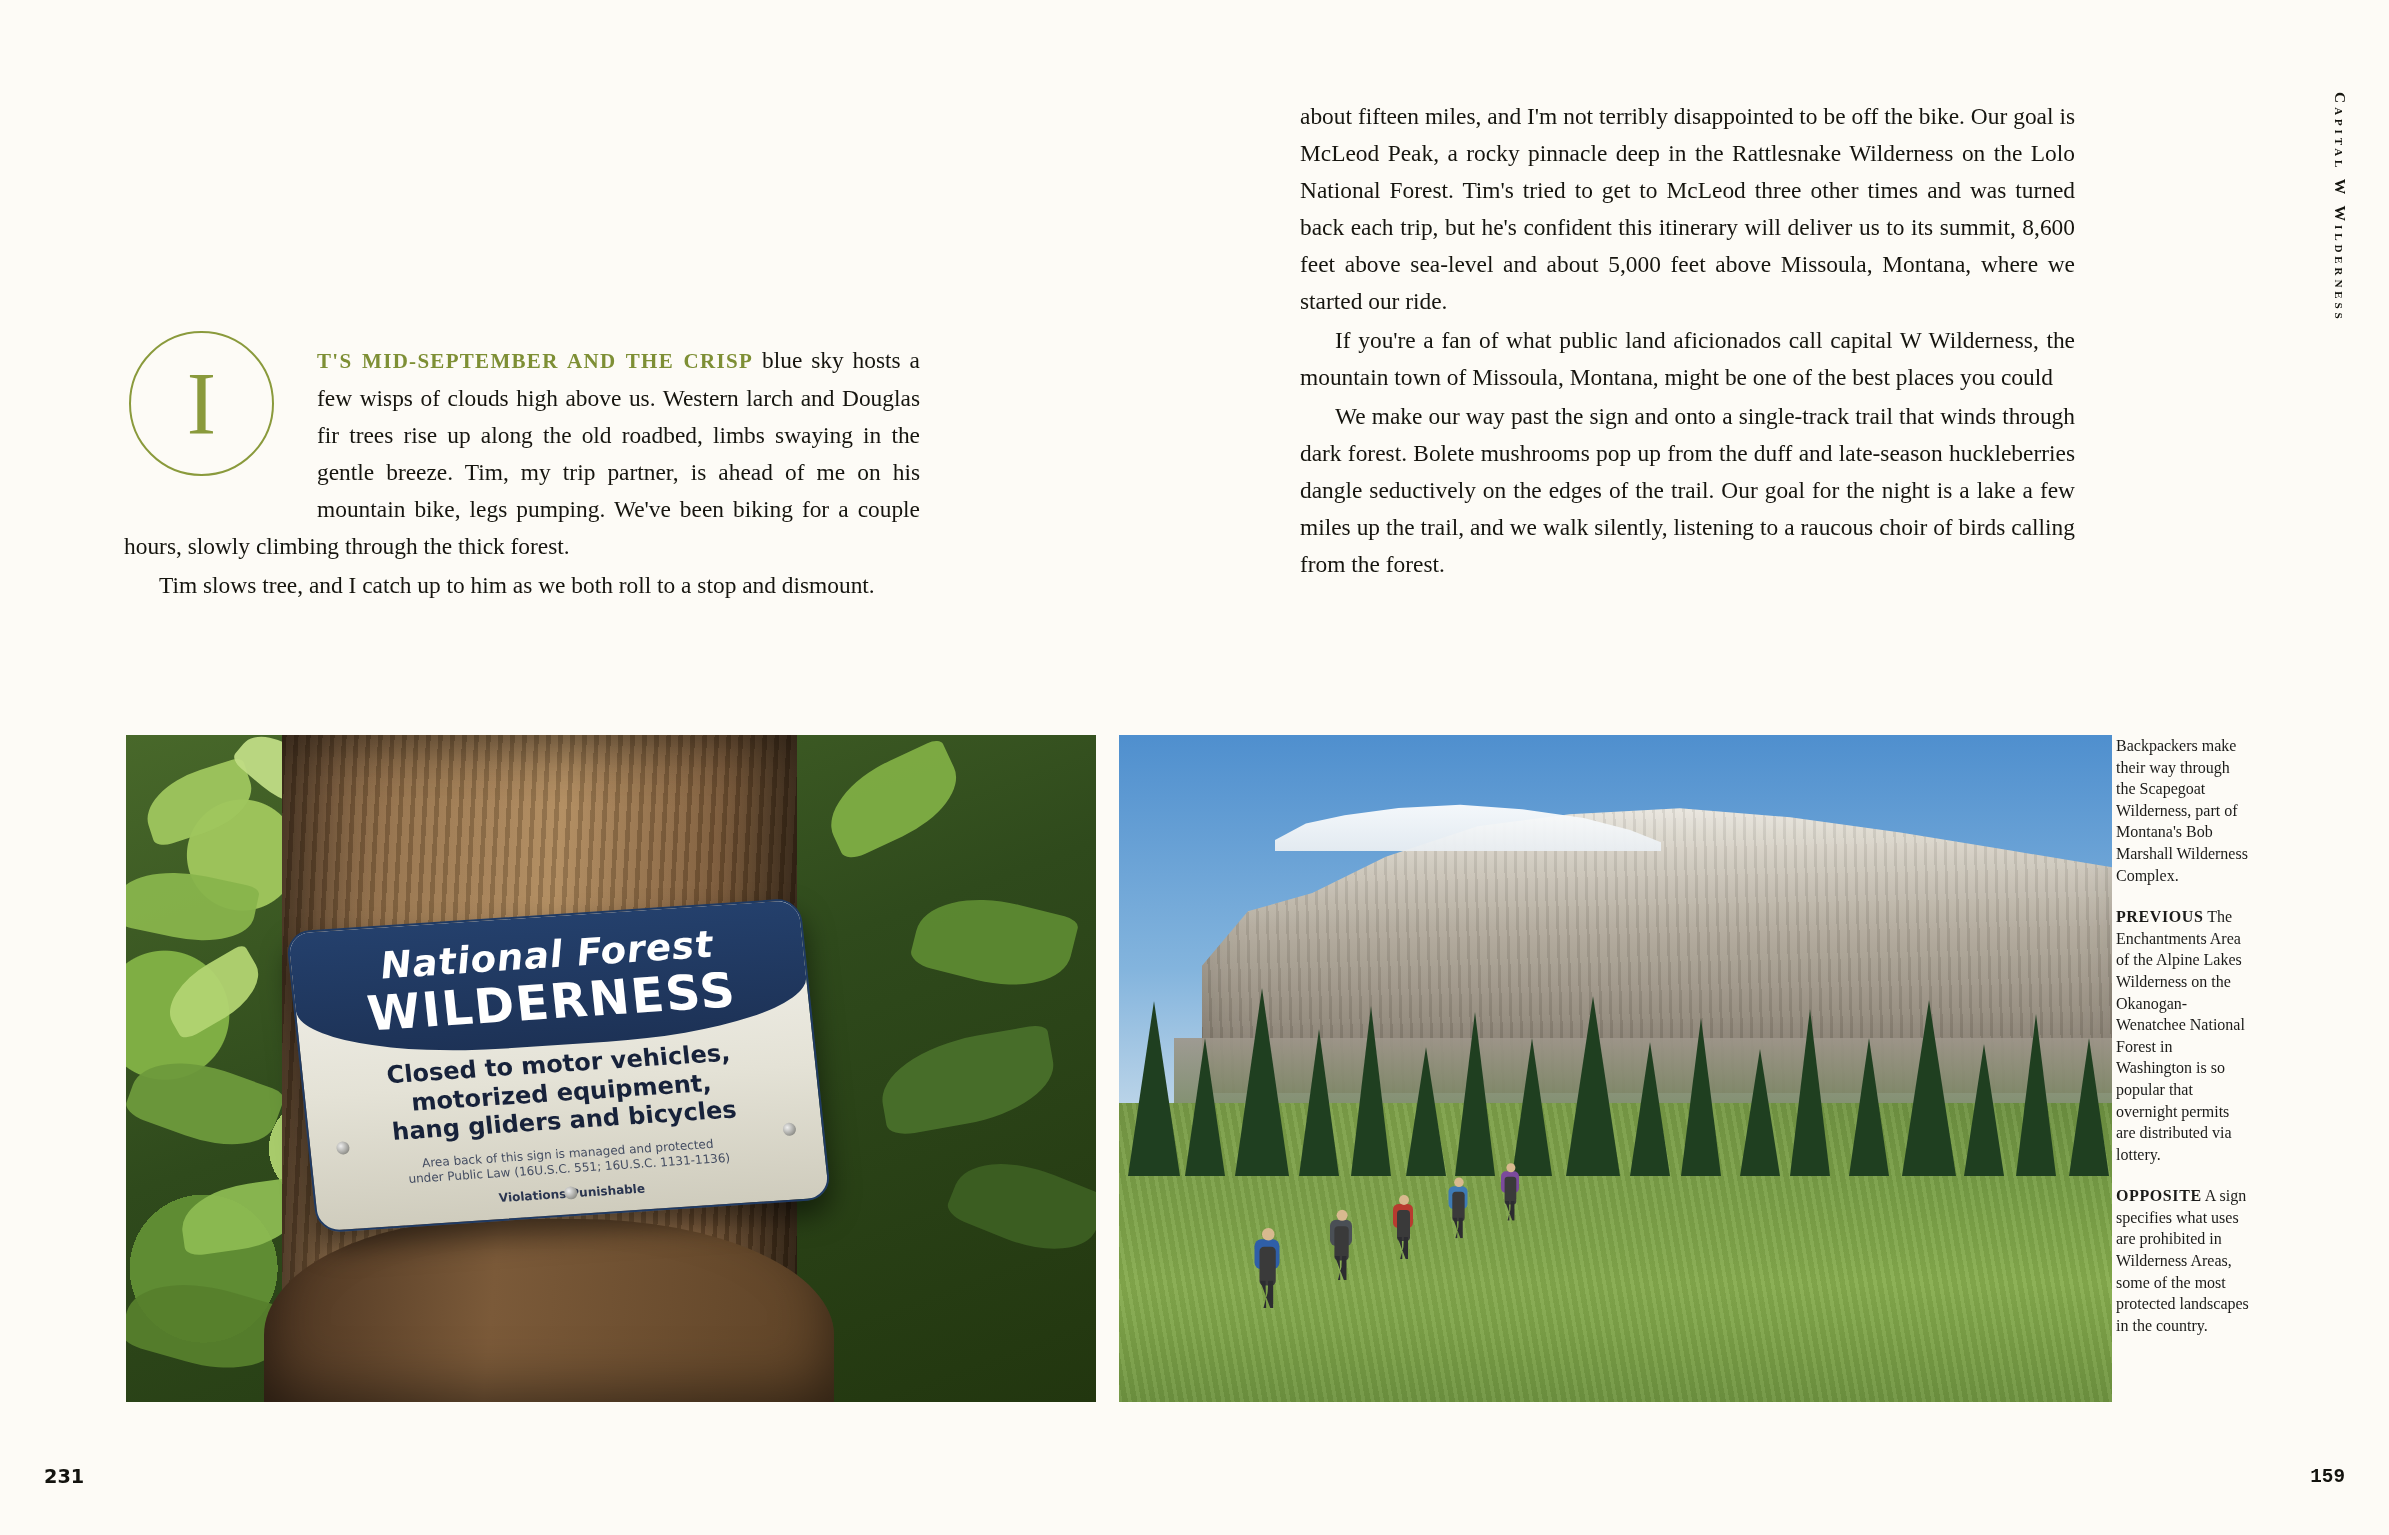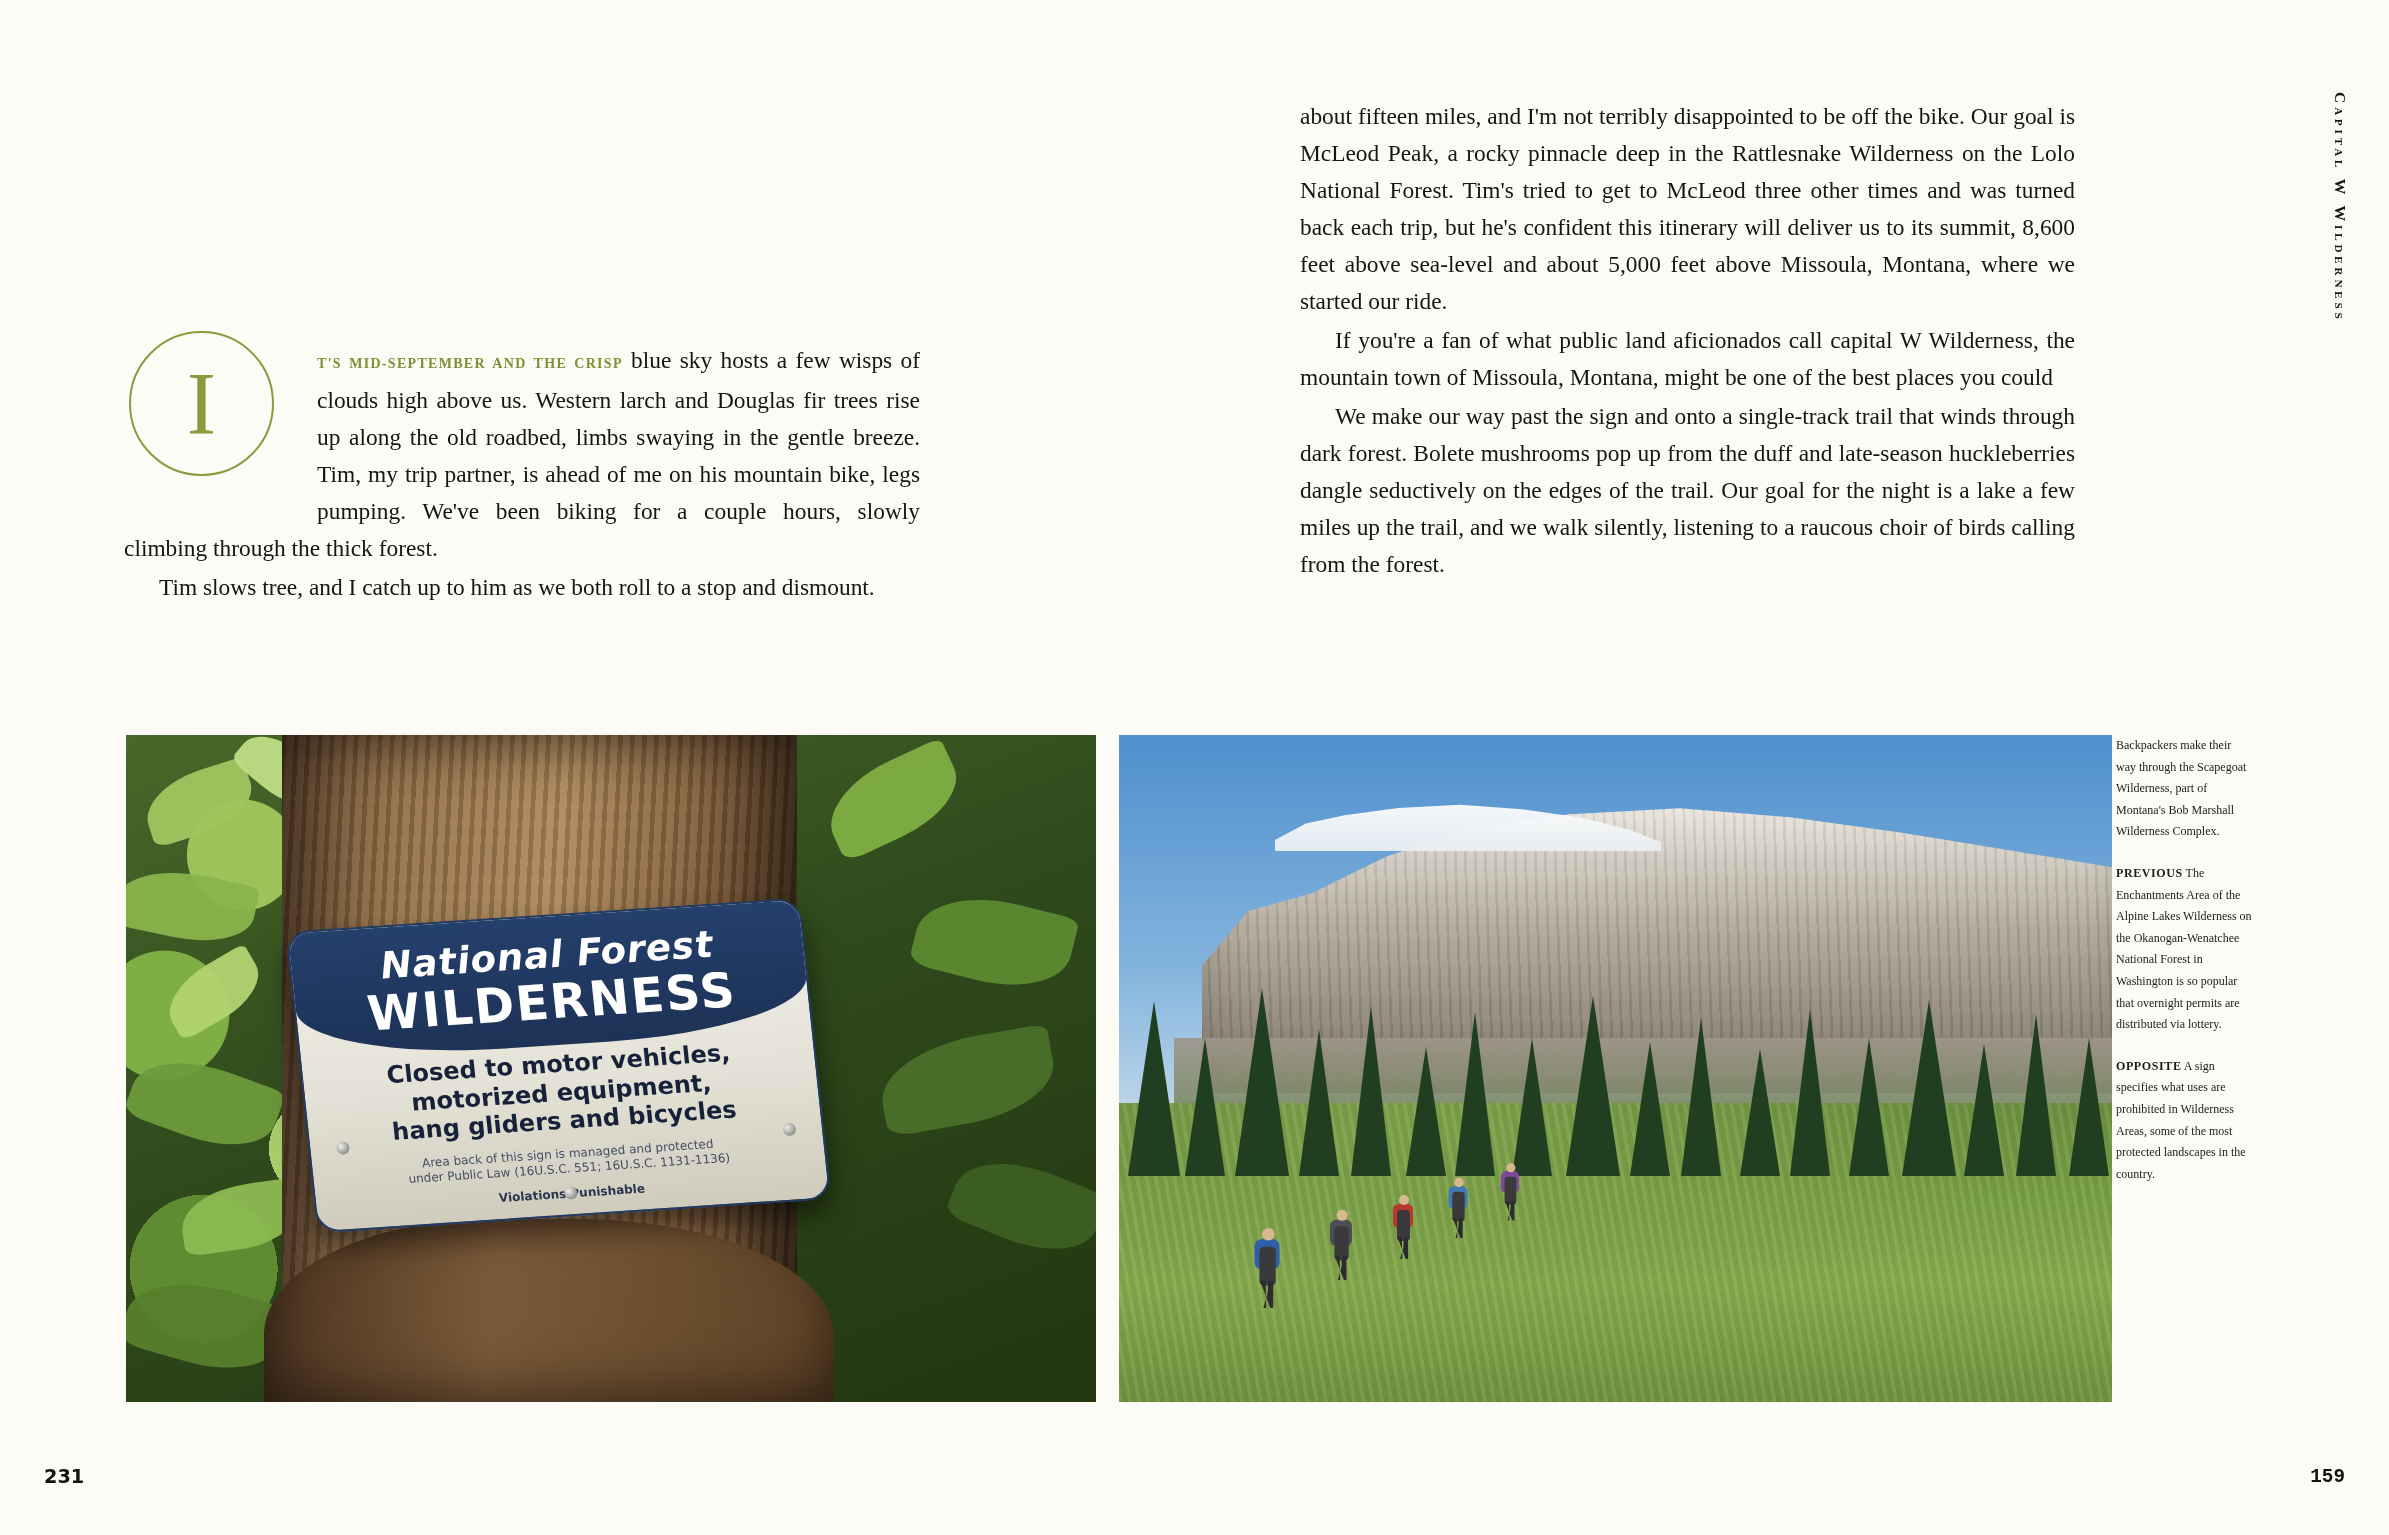--- a/index.html
+++ b/index.html
@@ -85,21 +85,21 @@
     float: left;
     width: 193px;
     height: 184px;
     shape-outside: margin-box;
   }
   .smallcaps {
     font-variant: small-caps;
     letter-spacing: 1.3px;
     color: #7e8f35;
     font-weight: bold;
-    font-size: 14px;
+    font-size: 21px;
   }
 
   
   .photo {
     position: absolute;
     overflow: hidden;
   }
   .photo-left {
     left: 126px;
     top: 735px;
@@ -342,21 +342,21 @@
     clip-path: polygon(0 0, 40% 0, 45% 100%, 25% 100%, 55% 45%, 60% 0, 100% 0, 100% 100%, 75% 100%);
   }
 
   
   .captions {
     position: absolute;
     left: 2116px;
     top: 735px;
     width: 136px;
     font-family: "Liberation Serif", serif;
-    font-size: 12px;
+    font-size: 16px;
     line-height: 21.6px;
     color: #1b1b19;
   }
   .captions p { margin: 0 0 20px 0; }
   .cap-label {
     font-variant: small-caps;
     font-weight: bold;
     letter-spacing: 0.6px;
   }
 

